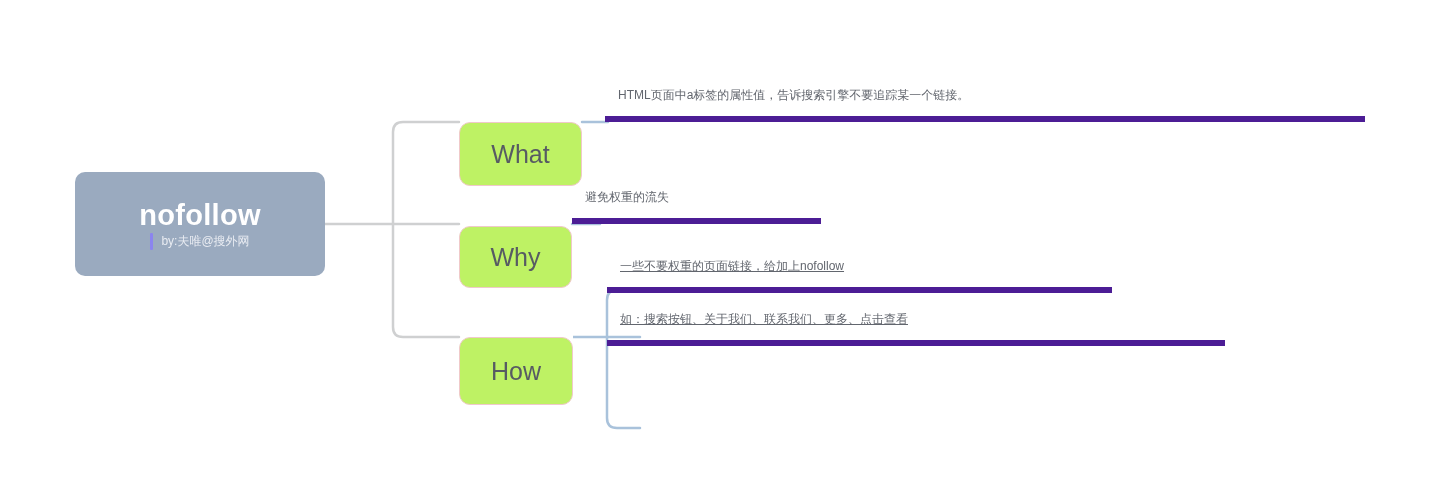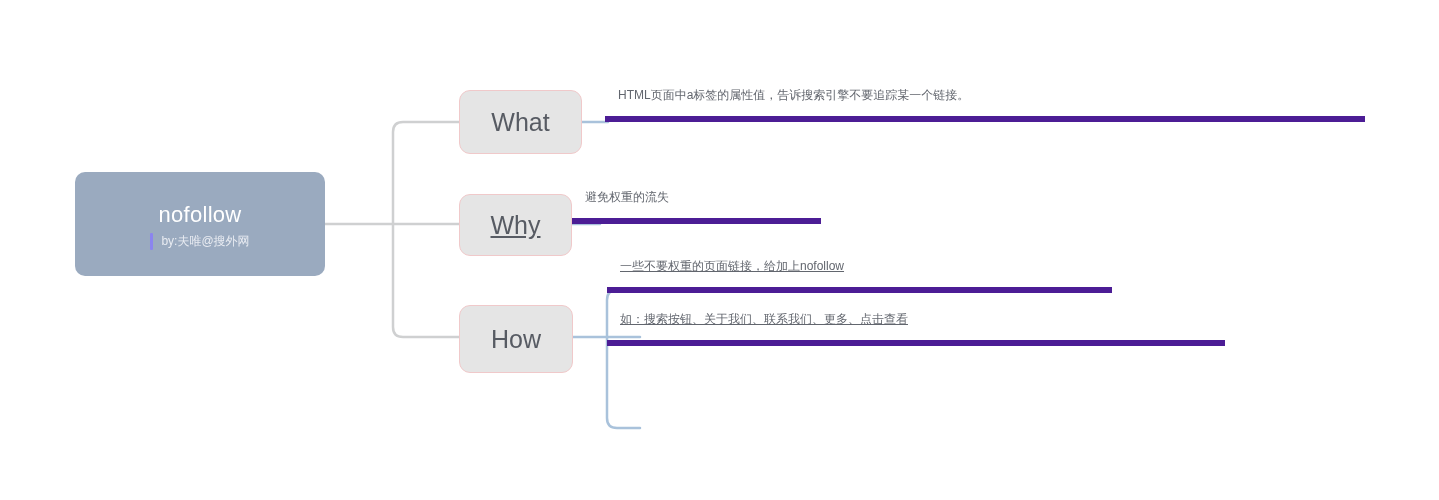--- a/index.html
+++ b/index.html
@@ -36,24 +36,24 @@
     background: #9aaabf;
     border-radius: 10px;
     box-sizing: border-box;
     display: flex;
     flex-direction: column;
     align-items: center;
     justify-content: center;
   }
   .root-title {
     color: #ffffff;
-    font-size: 22px;
+    font-size: 29px;
     line-height: 34px;
     letter-spacing: 0.3px;
-    font-weight: 400;
+    font-weight: 700;
   }
   .root-sub-wrap {
     display: flex;
     align-items: center;
   }
   .root-sub-bar {
     width: 3px;
     height: 17px;
     background: #8b84ef;
     margin-right: 8px;
@@ -61,33 +61,34 @@
   }
   .root-sub {
     color: #e9ecf2;
     font-size: 12px;
     line-height: 18px;
   }
 
   
   .branch-node {
     position: absolute;
-    background: #e5e5e5;
+    background: #bef264;
     border: 1px solid #f0c9ca;
     border-radius: 11px;
     box-sizing: border-box;
     display: flex;
     align-items: center;
     justify-content: center;
     color: #575b63;
     font-size: 25px;
     line-height: 28px;
+    margin-top: 32px;
   }
   .branch-what { left: 459px; top: 90px;  width: 123px; height: 64px; }
-  .branch-why  { left: 459px; top: 194px; width: 113px; height: 62px; text-decoration: underline; }
+  .branch-why  { left: 459px; top: 194px; width: 113px; height: 62px; }
   .branch-how  { left: 459px; top: 305px; width: 114px; height: 68px; }
 
   
   .leaf {
     position: absolute;
     box-sizing: border-box;
     color: #62666e;
     font-size: 12px;
     line-height: 26px;
     white-space: nowrap;

